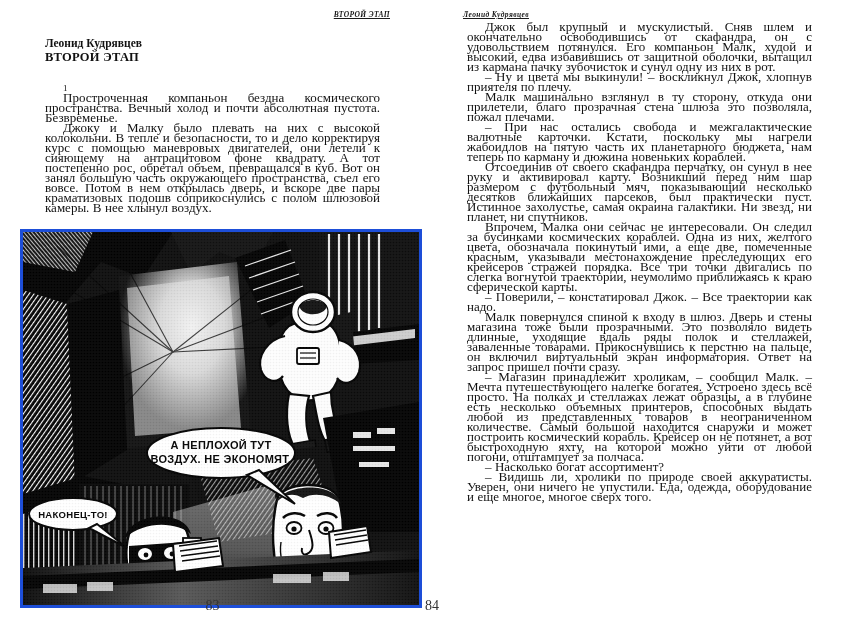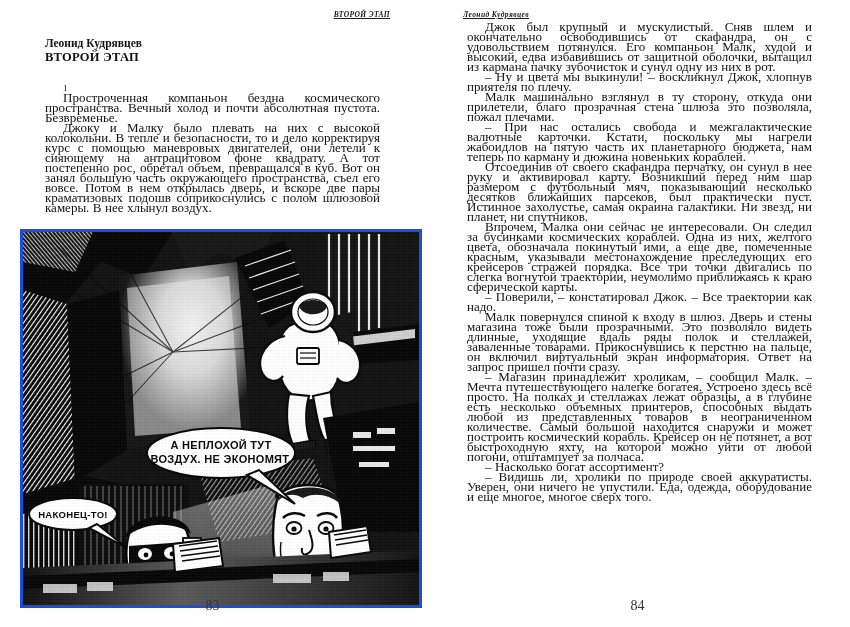--- a/index.html
+++ b/index.html
@@ -94,21 +94,21 @@
   .comic svg { display: block; }
 
   
   .folio {
     position: absolute;
     bottom: 13px;
     font-size: 14px;
     color: #333;
   }
   .folio-left  { left: 0; width: 425px; text-align: center; }
-  .folio-right { left: 425px; width: 425px; text-align: center; }
+  .folio-right { left: 425px; width: 425px; }
 </style>
 </head>
 <body>
 
 <div class="spread">
 
   <div class="page page-left">
 
     <div class="runhead runhead-left-page">ВТОРОЙ ЭТАП</div>
 

